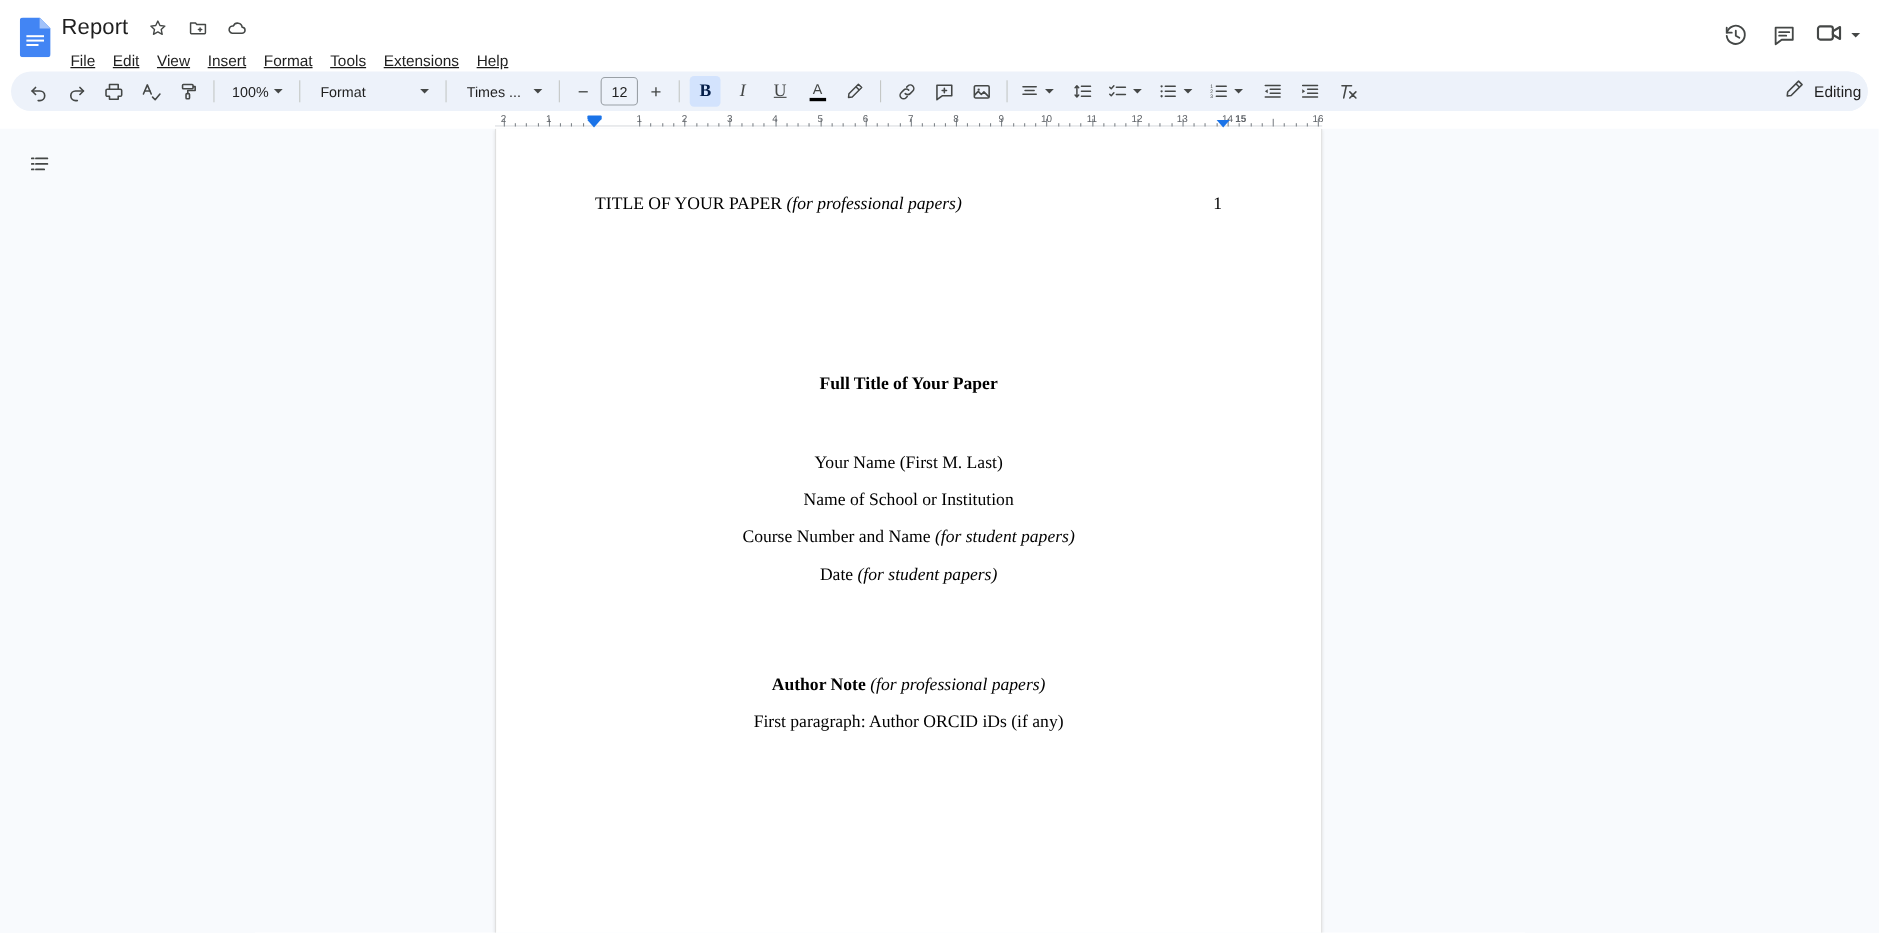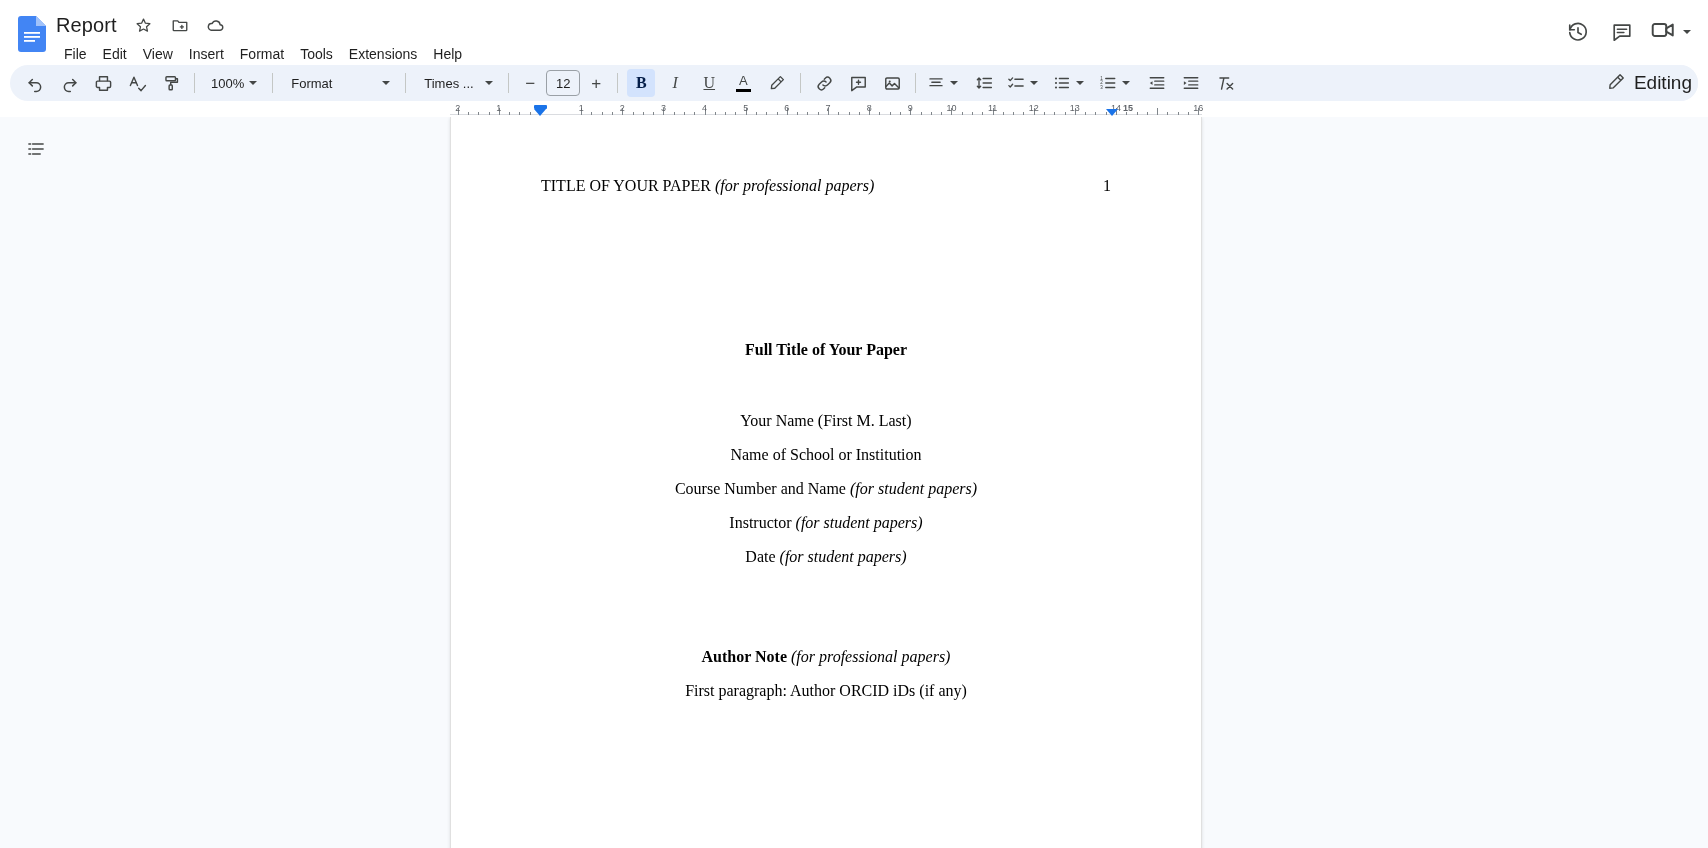--- a/index.html
+++ b/index.html
@@ -30,21 +30,21 @@
   .title-row { display: flex; align-items: center; height: 30px; }
   .doc-title {
     font-size: 20px; color: #1f1f1f; font-weight: 400;
     letter-spacing: 0.1px; padding: 0 4px 0 0; line-height: 28px;
   }
   .title-icon {
     width: 26px; height: 26px; margin-left: 10px;
     display: flex; align-items: center; justify-content: center;
     border-radius: 50%; cursor: pointer;
   }
-  .menubar { display: flex; align-items: center; height: 26px; margin-top: 1px; }
+  .menubar { display: flex; align-items: flex-end; height: 26px; margin-top: 1px; text-decoration: underline; }
   .menu-item {
     font-size: 14px; color: #1f1f1f; padding: 3px 8px;
     border-radius: 4px; cursor: pointer; line-height: 18px;
   }
 
   .header-right {
     position: absolute; right: 8px; top: 12px;
     display: flex; align-items: center; gap: 4px;
   }
   .hicon {
@@ -100,21 +100,21 @@
     width: 34px; height: 26px; border: 1px solid #9aa0a6; border-radius: 4px;
     background: transparent; display:flex; align-items:center; justify-content:center;
     font-size: 13px; color:#1f1f1f; cursor: text; margin: 0 3px;
   }
   .caret { width:0;height:0;border-left:4px solid transparent;border-right:4px solid transparent;border-top:4px solid #444746; margin: 0 5px; }
   .editing-mode {
     position: absolute; right: 0px; top: 0px; height:36px;
     display:flex; align-items:center; gap: 8px; padding: 0 6px;
     background: #edf2fa; border-radius: 18px; cursor:pointer;
   }
-  .editing-label { font-size:19px; color:#1f1f1f; white-space: nowrap; }
+  .editing-label { font-size:14px; color:#1f1f1f; white-space: nowrap; }
 
   
   .ruler-wrap {
     height: 16px; position: relative; width: 100%; background:#ffffff;
   }
   .ruler {
     position:absolute; left: 450px; width: 752px; height: 16px; top: 0;
   }
   .ruler-line {
     position:absolute; left:0; right:0; bottom: 2px; height:1px; background:#dadce0;
@@ -568,23 +568,20 @@
         <div class="center-line">
           <span>Your Name (First M. Last)</span>
         </div>
         <div class="center-line">
           <span>Name of School or Institution</span>
         </div>
         <div class="center-line">
           <span>Course Number and Name </span><i>(for student papers)</i>
         </div>
         <div class="center-line">
-          <span>Instructor </span><i>(for student papers)</i>
-        </div>
-        <div class="center-line">
           <span>Date </span><i>(for student papers)</i>
         </div>
 
         <div class="spacer-3"></div>
 
         <div class="author-note">
           <b>Author Note</b>
           <i>(for professional papers)</i>
         </div>
 

